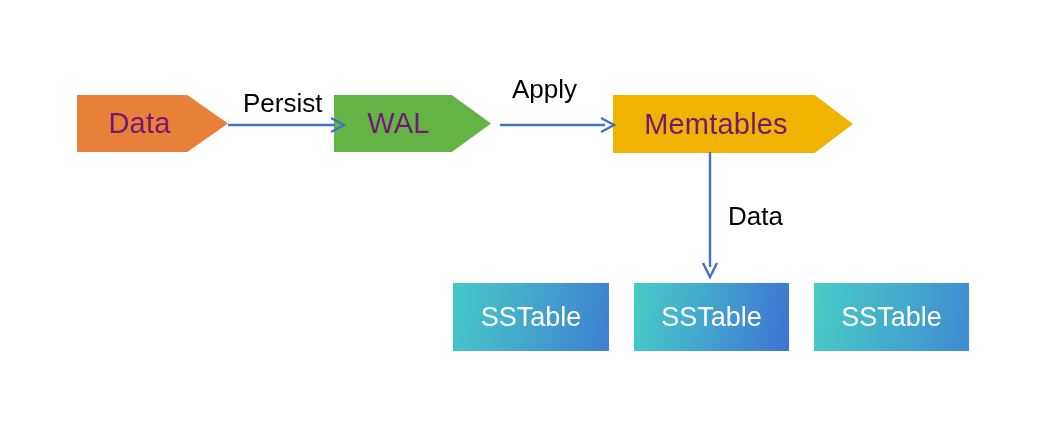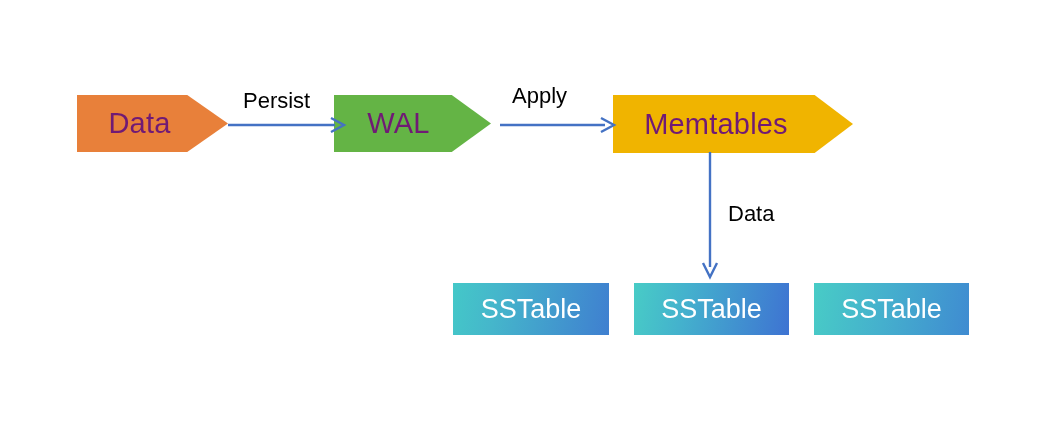--- a/index.html
+++ b/index.html
@@ -58,21 +58,21 @@
     height: 58px;
     background: #F0B400;
     clip-path: polygon(0% 0%, 84% 0%, 100% 50%, 84% 100%, 0% 100%);
     padding-right: 34px;
   }
 
   
   .sstable {
     position: absolute;
     top: 283px;
-    height: 52px;
+    height: 68px;
     display: flex;
     align-items: center;
     justify-content: center;
     color: #ffffff;
     font-size: 27px;
     line-height: 1;
     white-space: nowrap;
     box-sizing: border-box;
   }
   .sst-1 {
@@ -96,27 +96,27 @@
     position: absolute;
     overflow: visible;
   }
   .conn-persist { left: 228px; top: 108px; width: 120px; height: 34px; }
   .conn-apply   { left: 500px; top: 108px; width: 118px; height: 34px; }
   .conn-flush   { left: 694px; top: 152px; width: 34px; height: 128px; }
 
   
   .edge-label {
     position: absolute;
-    font-size: 22px;
+    font-size: 26px;
     line-height: 1;
     color: #000000;
     white-space: nowrap;
   }
   .lbl-persist { left: 243px; top: 90px; }
-  .lbl-apply   { left: 512px; top: 85px; }
+  .lbl-apply   { left: 512px; top: 76px; }
   .lbl-flush   { left: 728px; top: 203px; }
 </style>
 </head>
 <body>
 
 <div id="canvas">
 
   <div class="chevron chev-data">
     <span>Data</span>
   </div>

